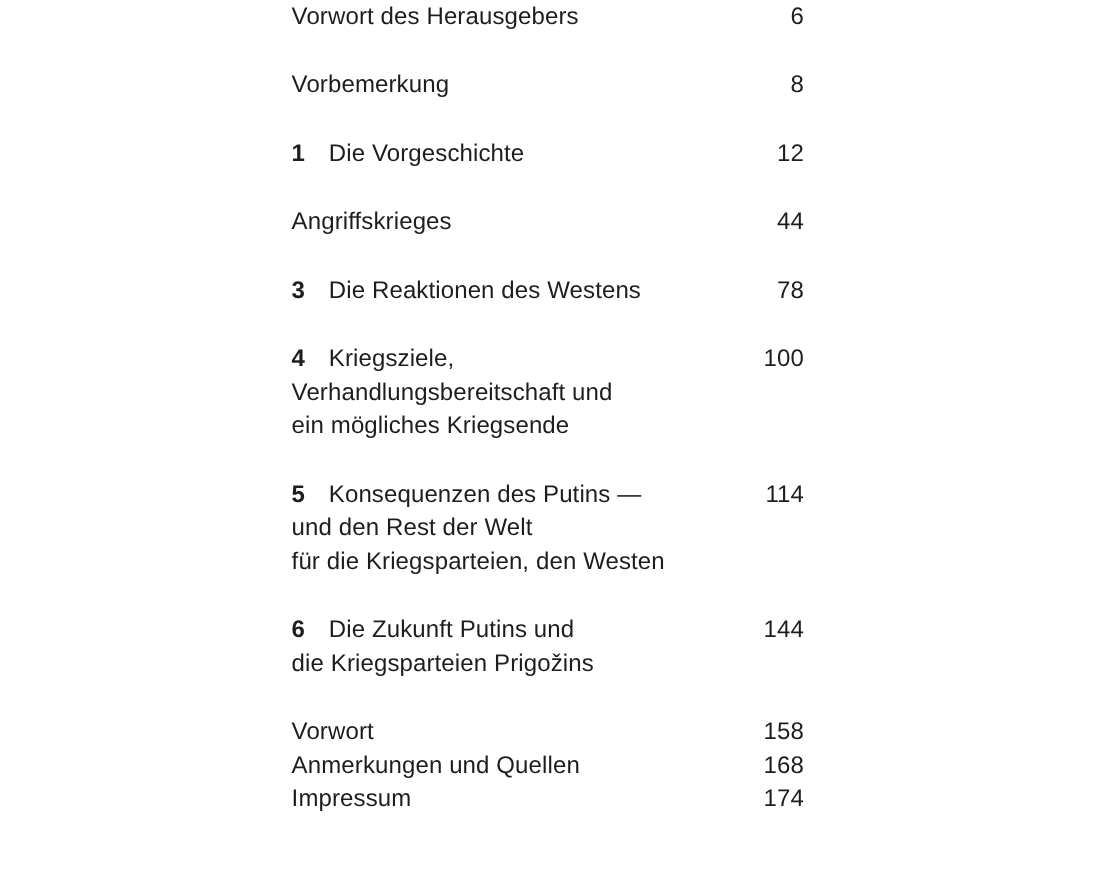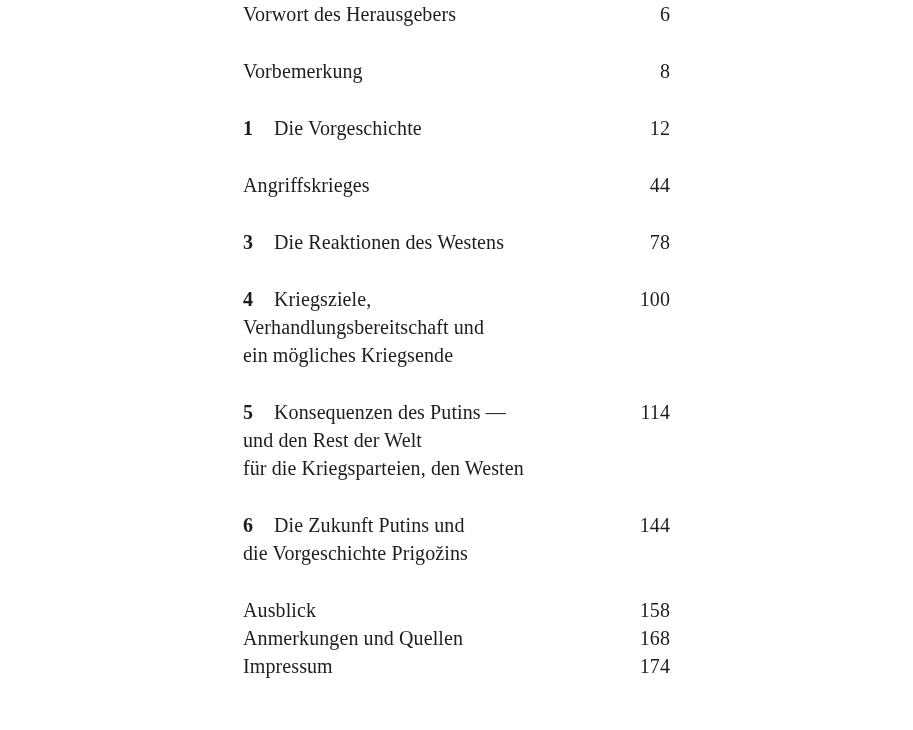--- a/index.html
+++ b/index.html
@@ -6,21 +6,21 @@
     margin: 0;
     padding: 0;
     background: #ffffff;
   }
   .page {
     position: relative;
     width: 804px;
     height: 730px;
     background: #ffffff;
     overflow: hidden;
-    font-family: Liberation Serif, serif;
+    font-family: Liberation Sans, sans-serif;
     color: #1d1d1d;
   }
   .toc {
     position: absolute;
     left: 243px;
     top: 0;
     width: 427px;
   }
   .entry {
     display: flex;
@@ -99,29 +99,29 @@
           <div class="entry-lines">
             <div class="entry-line"><span class="chapter-num">5</span><span>Konsequenzen des Putins —</span></div>
             <div class="entry-line"><span>und den Rest der Welt</span></div>
             <div class="entry-line"><span>für die Kriegsparteien, den Westen</span></div>
           </div>
           <div class="page-num">114</div>
         </div>
         <div class="entry">
           <div class="entry-lines">
             <div class="entry-line"><span class="chapter-num">6</span><span>Die Zukunft Putins und</span></div>
-            <div class="entry-line"><span>die Vorgeschichte Prigožins</span></div>
+            <div class="entry-line"><span>die Kriegsparteien Prigožins</span></div>
           </div>
           <div class="page-num">144</div>
         </div>
       </div>
     <div class="back-matter" id="toc-back">
         <div class="entry">
           <div class="entry-lines">
-            <div class="entry-line"><span>Ausblick</span></div>
+            <div class="entry-line"><span>Vorwort</span></div>
           </div>
           <div class="page-num">158</div>
         </div>
         <div class="entry">
           <div class="entry-lines">
             <div class="entry-line"><span>Anmerkungen und Quellen</span></div>
           </div>
           <div class="page-num">168</div>
         </div>
         <div class="entry">

